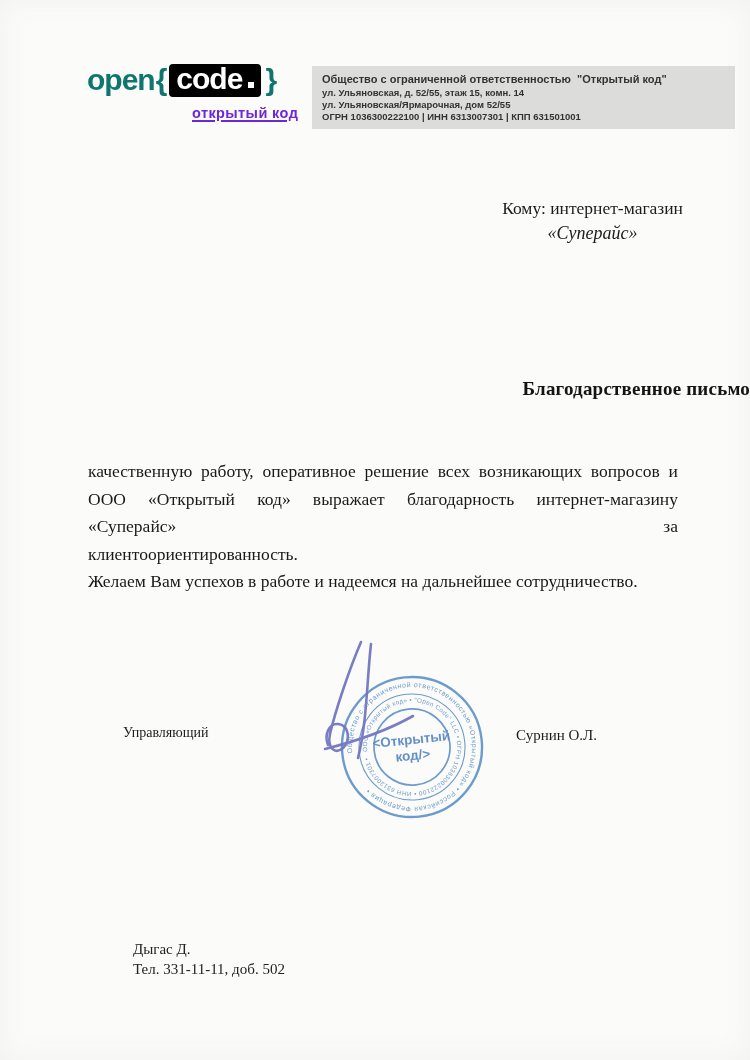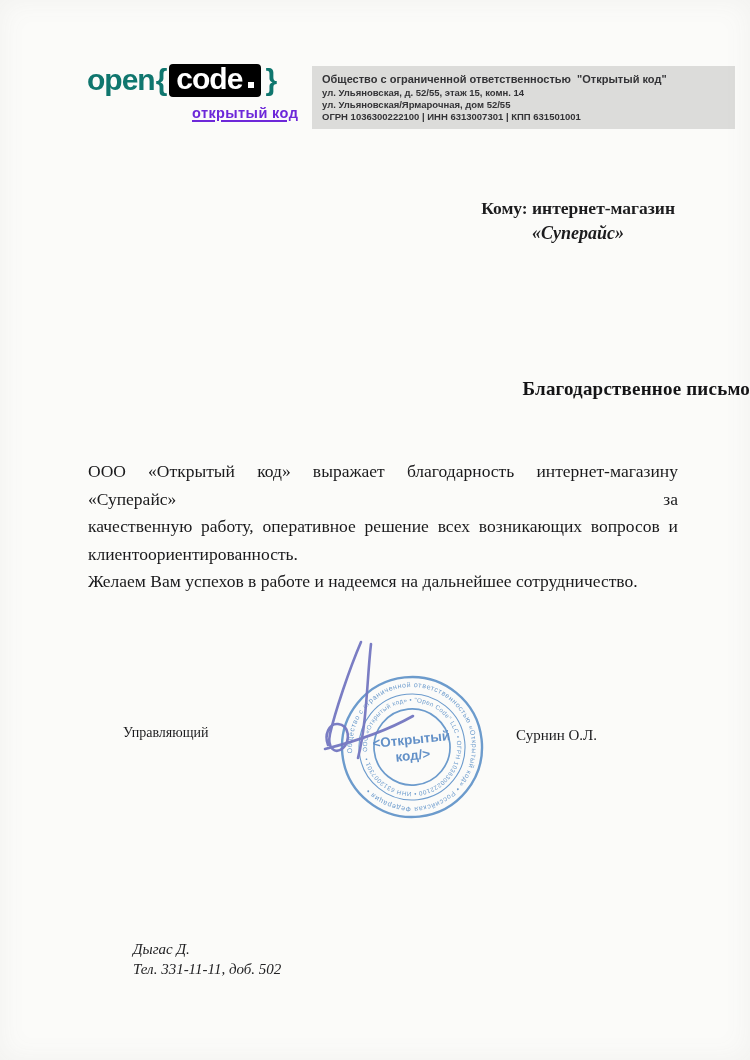--- a/index.html
+++ b/index.html
@@ -58,22 +58,22 @@
     background: #dcdcda;
     padding: 7px 11px 6px 10px;
     font-family: "Liberation Sans", sans-serif;
     font-size: 9.5px; line-height: 12.1px;
     font-weight: bold; color: #333336;
   }
   .info-box div { white-space: pre; }
   .info-line-0 { font-size: 11px; line-height: 13px; margin-bottom: 1px; }
 
   
-  .recipient { position: absolute; right: 75px; top: 196px; text-align: right;
-    font-size: 17.5px; line-height: 25px; font-weight: bold; }
+  .recipient { position: absolute; right: 67px; top: 196px; text-align: right;
+    font-size: 17.5px; line-height: 25px; }
   .recipient-name { font-style: italic; font-size: 18px; text-align: center; }
 
   
   .doc-title {
     position: absolute; left: 0; top: 378px; width: 100%;
     text-align: right; font-weight: bold; font-size: 19px;
     letter-spacing: 0.2px; color: #141416;
   }
 
   
@@ -88,21 +88,21 @@
   .sig-name { position: absolute; left: 516px; top: 727px; font-size: 15px; }
 
   .stamp-svg { position: absolute; left: 336px; top: 671px; width: 152px; height: 152px; }
   .sign-svg  { position: absolute; left: 295px; top: 628px; width: 140px; height: 150px; }
   .stamp-ring-text { font-family: "Liberation Sans", sans-serif; }
   .stamp-center-text { font-family: "Liberation Sans", sans-serif; font-weight: bold; }
 
   
   .footer-contact {
     position: absolute; left: 133px; top: 940px;
-    font-style: italic; font-size: 15px; line-height: 19.5px; color: #222224;
+    font-size: 15px; line-height: 19.5px; color: #222224;
   }
 </style>
 </head>
 <body>
 
 <div class="page">
 
   <div class="logo-row">
     <span class="logo-orange">open</span>
       <span class="logo-orange logo-brace-open">{</span>
@@ -122,22 +122,22 @@
   </div>
 
   <div class="recipient">
     <div>Кому: интернет-магазин</div>
     <div class="recipient-name">«Суперайс»</div>
   </div>
 
   <div class="doc-title">Благодарственное письмо</div>
 
   <div class="body-text">
+    <div class="jline">качественную работу, оперативное решение всех возникающих вопросов и</div>
     <div class="jline">ООО «Открытый код» выражает благодарность интернет-магазину «Суперайс» за</div>
-    <div class="jline">качественную работу, оперативное решение всех возникающих вопросов и</div>
     <div>клиентоориентированность.</div>
     <div>Желаем Вам успехов в работе и надеемся на дальнейшее сотрудничество.</div>
   </div>
 
   <div class="sig-role">Управляющий</div>
   <div class="sig-name">Сурнин О.Л.</div>
 
   <svg class="stamp-svg" viewBox="0 0 152 152">
     <g transform="rotate(-6 76 76)" stroke="#4d86c3" fill="none" opacity="0.82">
       <circle cx="76" cy="76" r="70" stroke-width="2.4"></circle>

